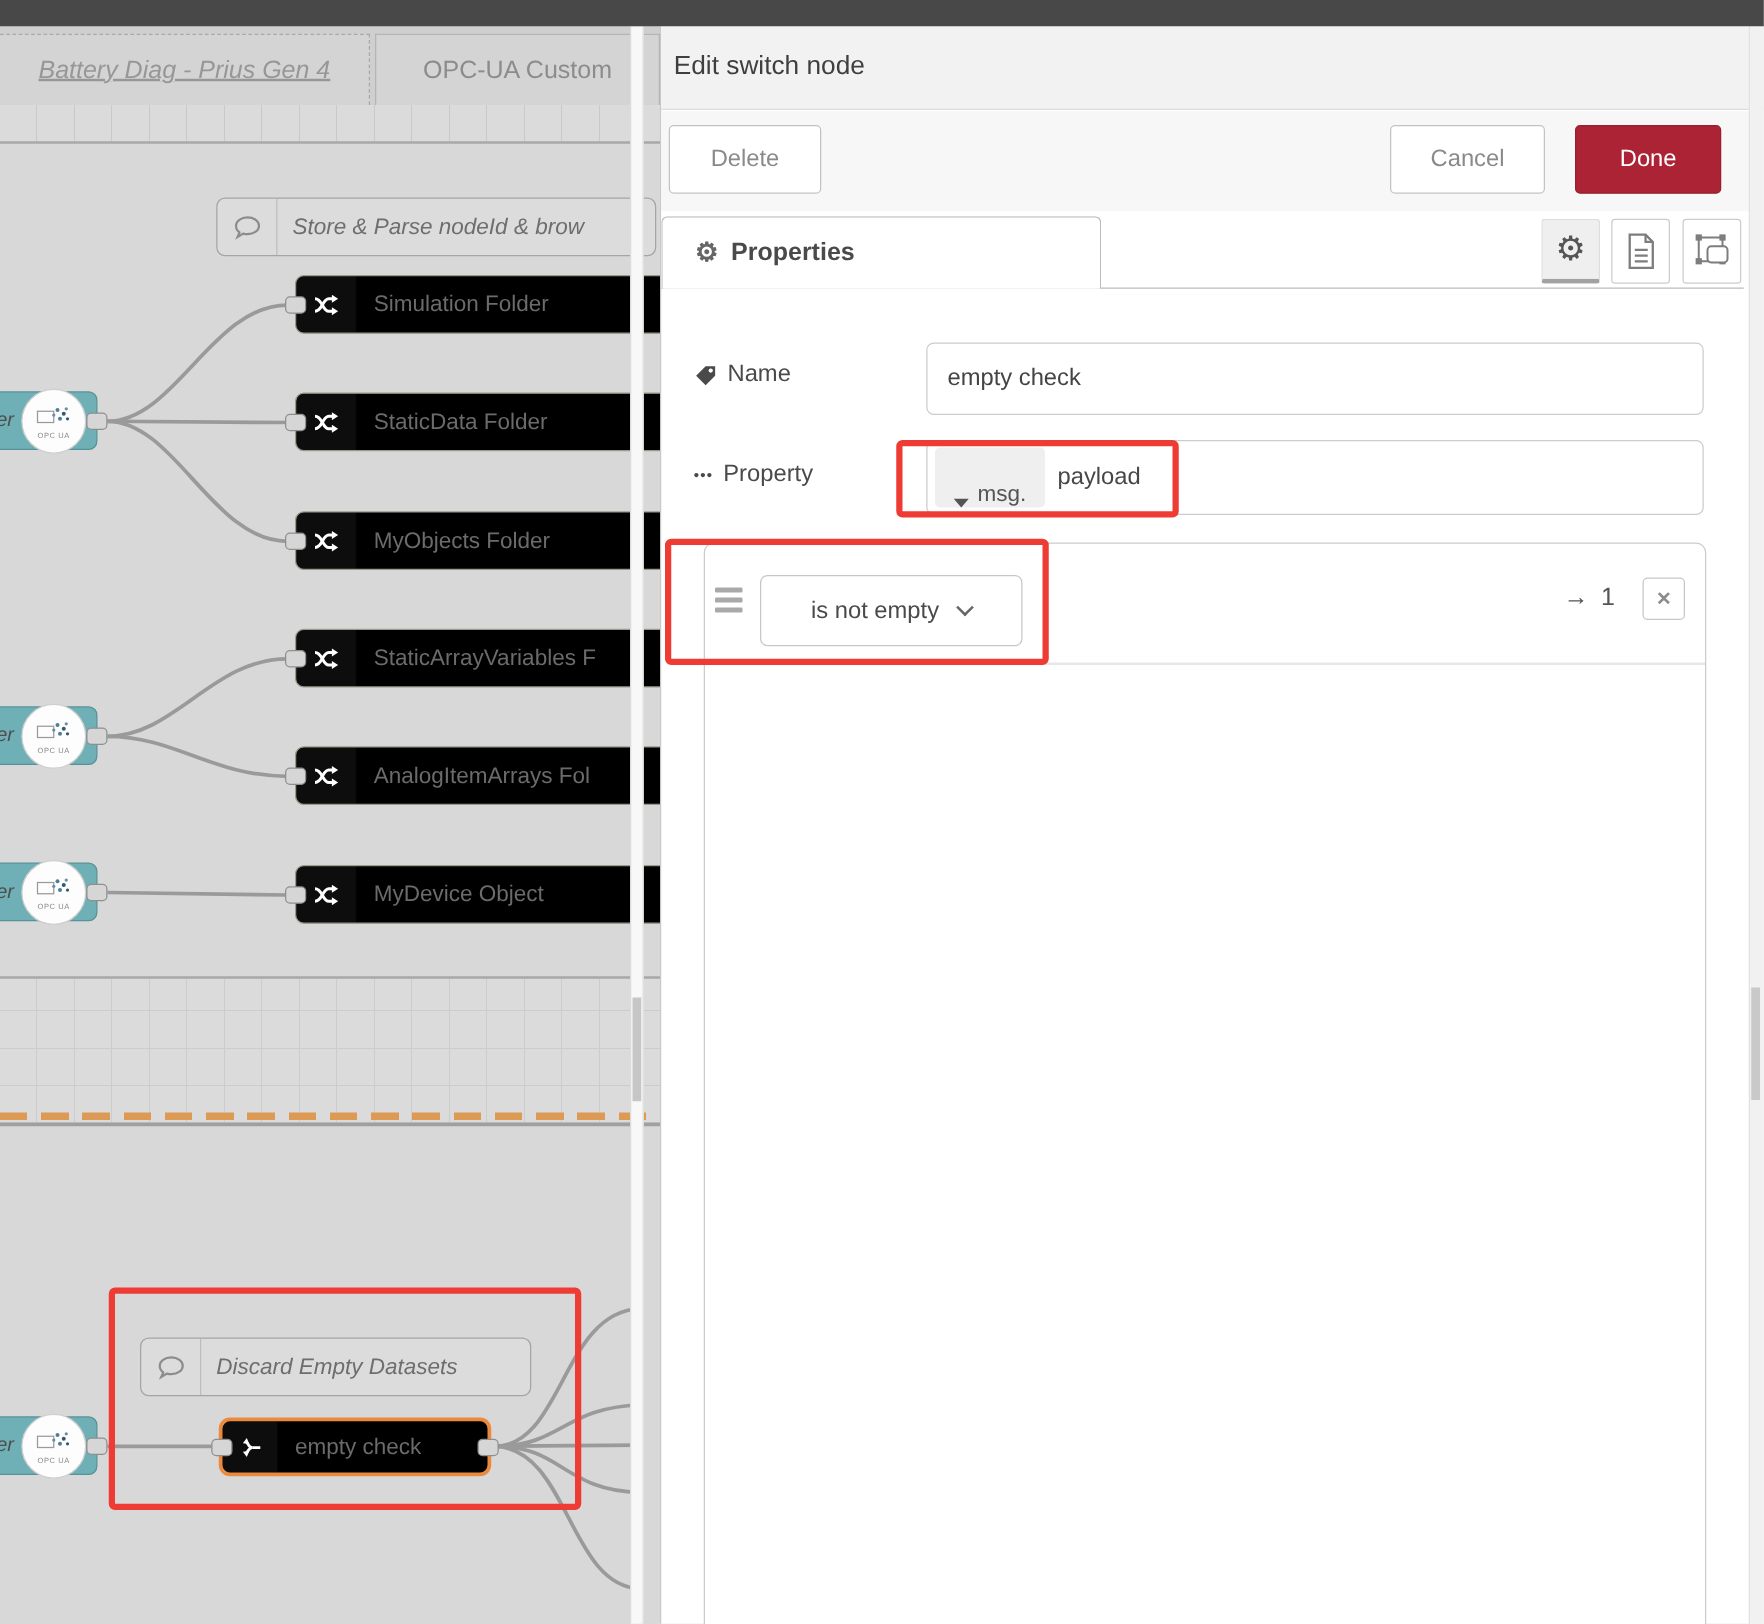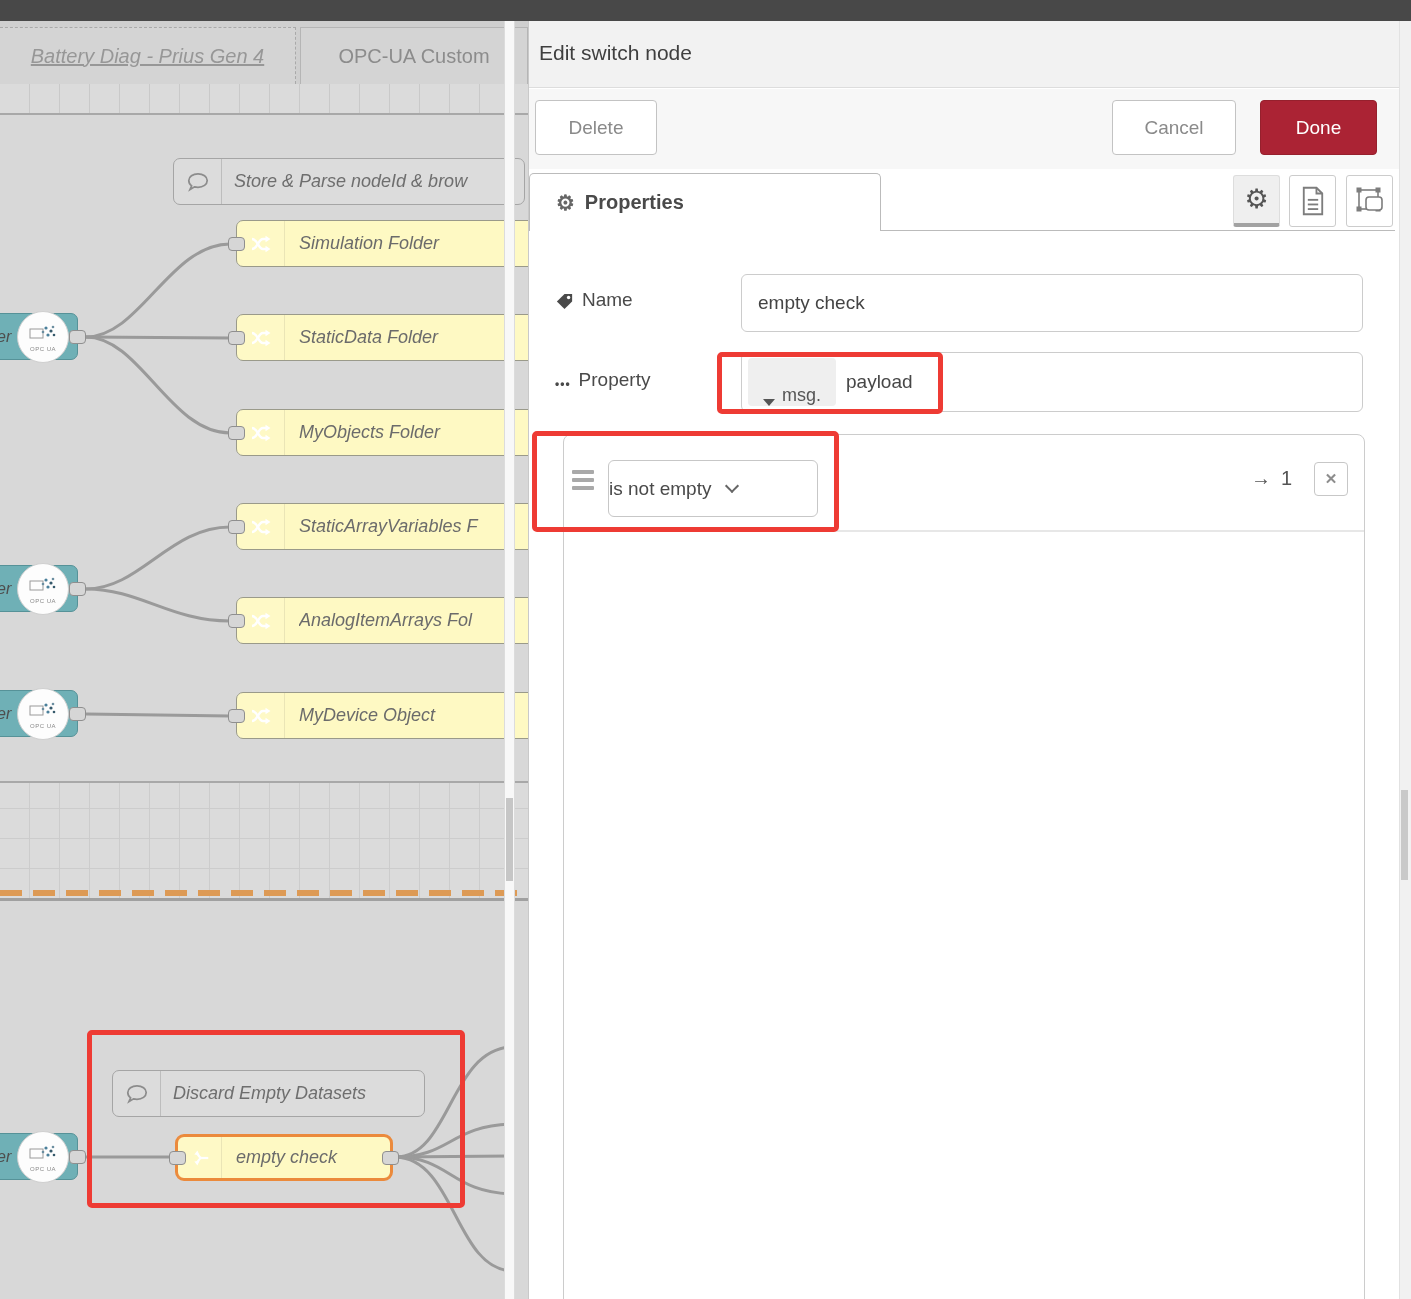--- a/index.html
+++ b/index.html
@@ -27,21 +27,21 @@
                      repeating-linear-gradient(0deg, transparent 0 29px, #cccccc 29px 30px);
     border-top:2px solid #a8a8a8; border-bottom:3px solid #a0a0a0; }
   #dash-orange { left:0; bottom:2px; width:528px; height:6px;
     background:repeating-linear-gradient(90deg, #dd9a55 0 22px, transparent 22px 33px); }
 
   svg.wires { left:0; top:0; width:528px; height:1215px; }
   .wire { fill:none; stroke:#9a9a9a; stroke-width:3; }
 
   
   .nr-node { position:absolute; height:47px; border-radius:7px; border:1px solid #9a9a8a;
-    background:#fef9c3; color:#6b6b6b; font-style:italic; font-size:18px; }
+    background:#000000; color:#6b6b6b; font-size:18px; }
   .nr-node .icon-box { position:absolute; left:0; top:0; bottom:0; width:48px;
     border-right:1px solid rgba(0,0,0,0.08); background:rgba(255,255,255,0.05);
     display:flex; align-items:center; justify-content:center; }
   .nr-node .nlabel { position:absolute; left:62px; right:8px; top:0; height:100%;
     display:flex; align-items:center; white-space:nowrap; overflow:hidden; }
   .switchnode { left:236px; width:300px; }
   .port { position:absolute; width:17px; height:14px; border-radius:4px; background:#d6d6d6;
     border:1.5px solid #8f8f8f; top:16px; }
   .port.in  { left:-9px; }
   .port.out { right:-9px; }
@@ -93,40 +93,40 @@
     font-size:20px; font-weight:bold; color:#4a4a4a; }
   .mini-btn { position:absolute; width:47px; height:52px; top:6px; background:#fff;
     border:1px solid #cccccc; border-radius:3px; display:flex; align-items:center; justify-content:center; }
   #btn-gear { left:704px; background:#efefef; border-color:#dddddd; border-bottom:4px solid #a2a2a2; }
   #btn-doc  { left:760px; }
   #btn-appearance { left:817px; }
   .gear-glyph { font-size:27px; color:#555; line-height:1; }
   #tab-props .gear-glyph { font-size:21px; color:#666; }
 
   
-  .form-label { position:absolute; font-size:19px; color:#4a4a4a; display:flex; align-items:flex-end; gap:8px; }
+  .form-label { position:absolute; font-size:19px; color:#4a4a4a; display:flex; align-items:center; gap:8px; }
   .field { position:absolute; left:212px; width:622px; border:1px solid #cccccc; border-radius:6px;
     background:#fff; font-size:19px; color:#444; display:flex; align-items:center; }
   #name-field { top:253px; height:58px; padding-left:16px; }
   #prop-field { top:331px; height:60px; padding-left:6px; }
   #msg-chip { width:88px; height:48px; background:#efefef; border-radius:4px; color:#555;
     display:flex; align-items:flex-end; justify-content:center; gap:7px; font-size:18px; }
   .tri-down { width:0; height:0; border-left:6px solid transparent; border-right:6px solid transparent;
     border-top:7px solid #555; }
   #prop-value { margin-left:10px; color:#474747; }
 
   
   #rules-box { position:absolute; left:34px; top:413px; width:802px; height:900px;
     border:1px solid #cccccc; border-radius:8px; background:#fff; }
   #rule-row { position:absolute; left:0; top:0; width:100%; height:97px; border-bottom:2px solid #e7e7e7; }
   #drag-handle { position:absolute; left:8px; top:35px; width:22px; }
   #drag-handle div { height:4px; background:#a9a9a9; margin-bottom:4px; border-radius:1px; }
   #rule-select { position:absolute; left:44px; top:25px; width:210px; height:57px; background:#fff;
     border:1px solid #c7c7c7; border-radius:6px; font-size:19px; color:#4a4a4a;
-    display:flex; align-items:center; gap:16px; }
+    display:flex; align-items:center; justify-content:center; gap:16px; }
   .chev { width:10px; height:10px; border-right:2px solid #666; border-bottom:2px solid #666;
     transform:rotate(45deg); margin-top:-5px; }
   #rule-output { position:absolute; right:72px; top:32px; font-size:20px; color:#555; display:flex; gap:10px; }
   #rule-remove { position:absolute; right:16px; top:27px; width:34px; height:34px; background:#fff;
     border:1px solid #c7c7c7; border-radius:4px; color:#8d8d8d; font-size:15px; font-weight:bold;
     display:flex; align-items:center; justify-content:center; }
 
   #annot-prop { left:188px; top:331px; width:226px; height:62px; }
   #annot-rule { left:3px;  top:410px; width:307px; height:101px; }
 

